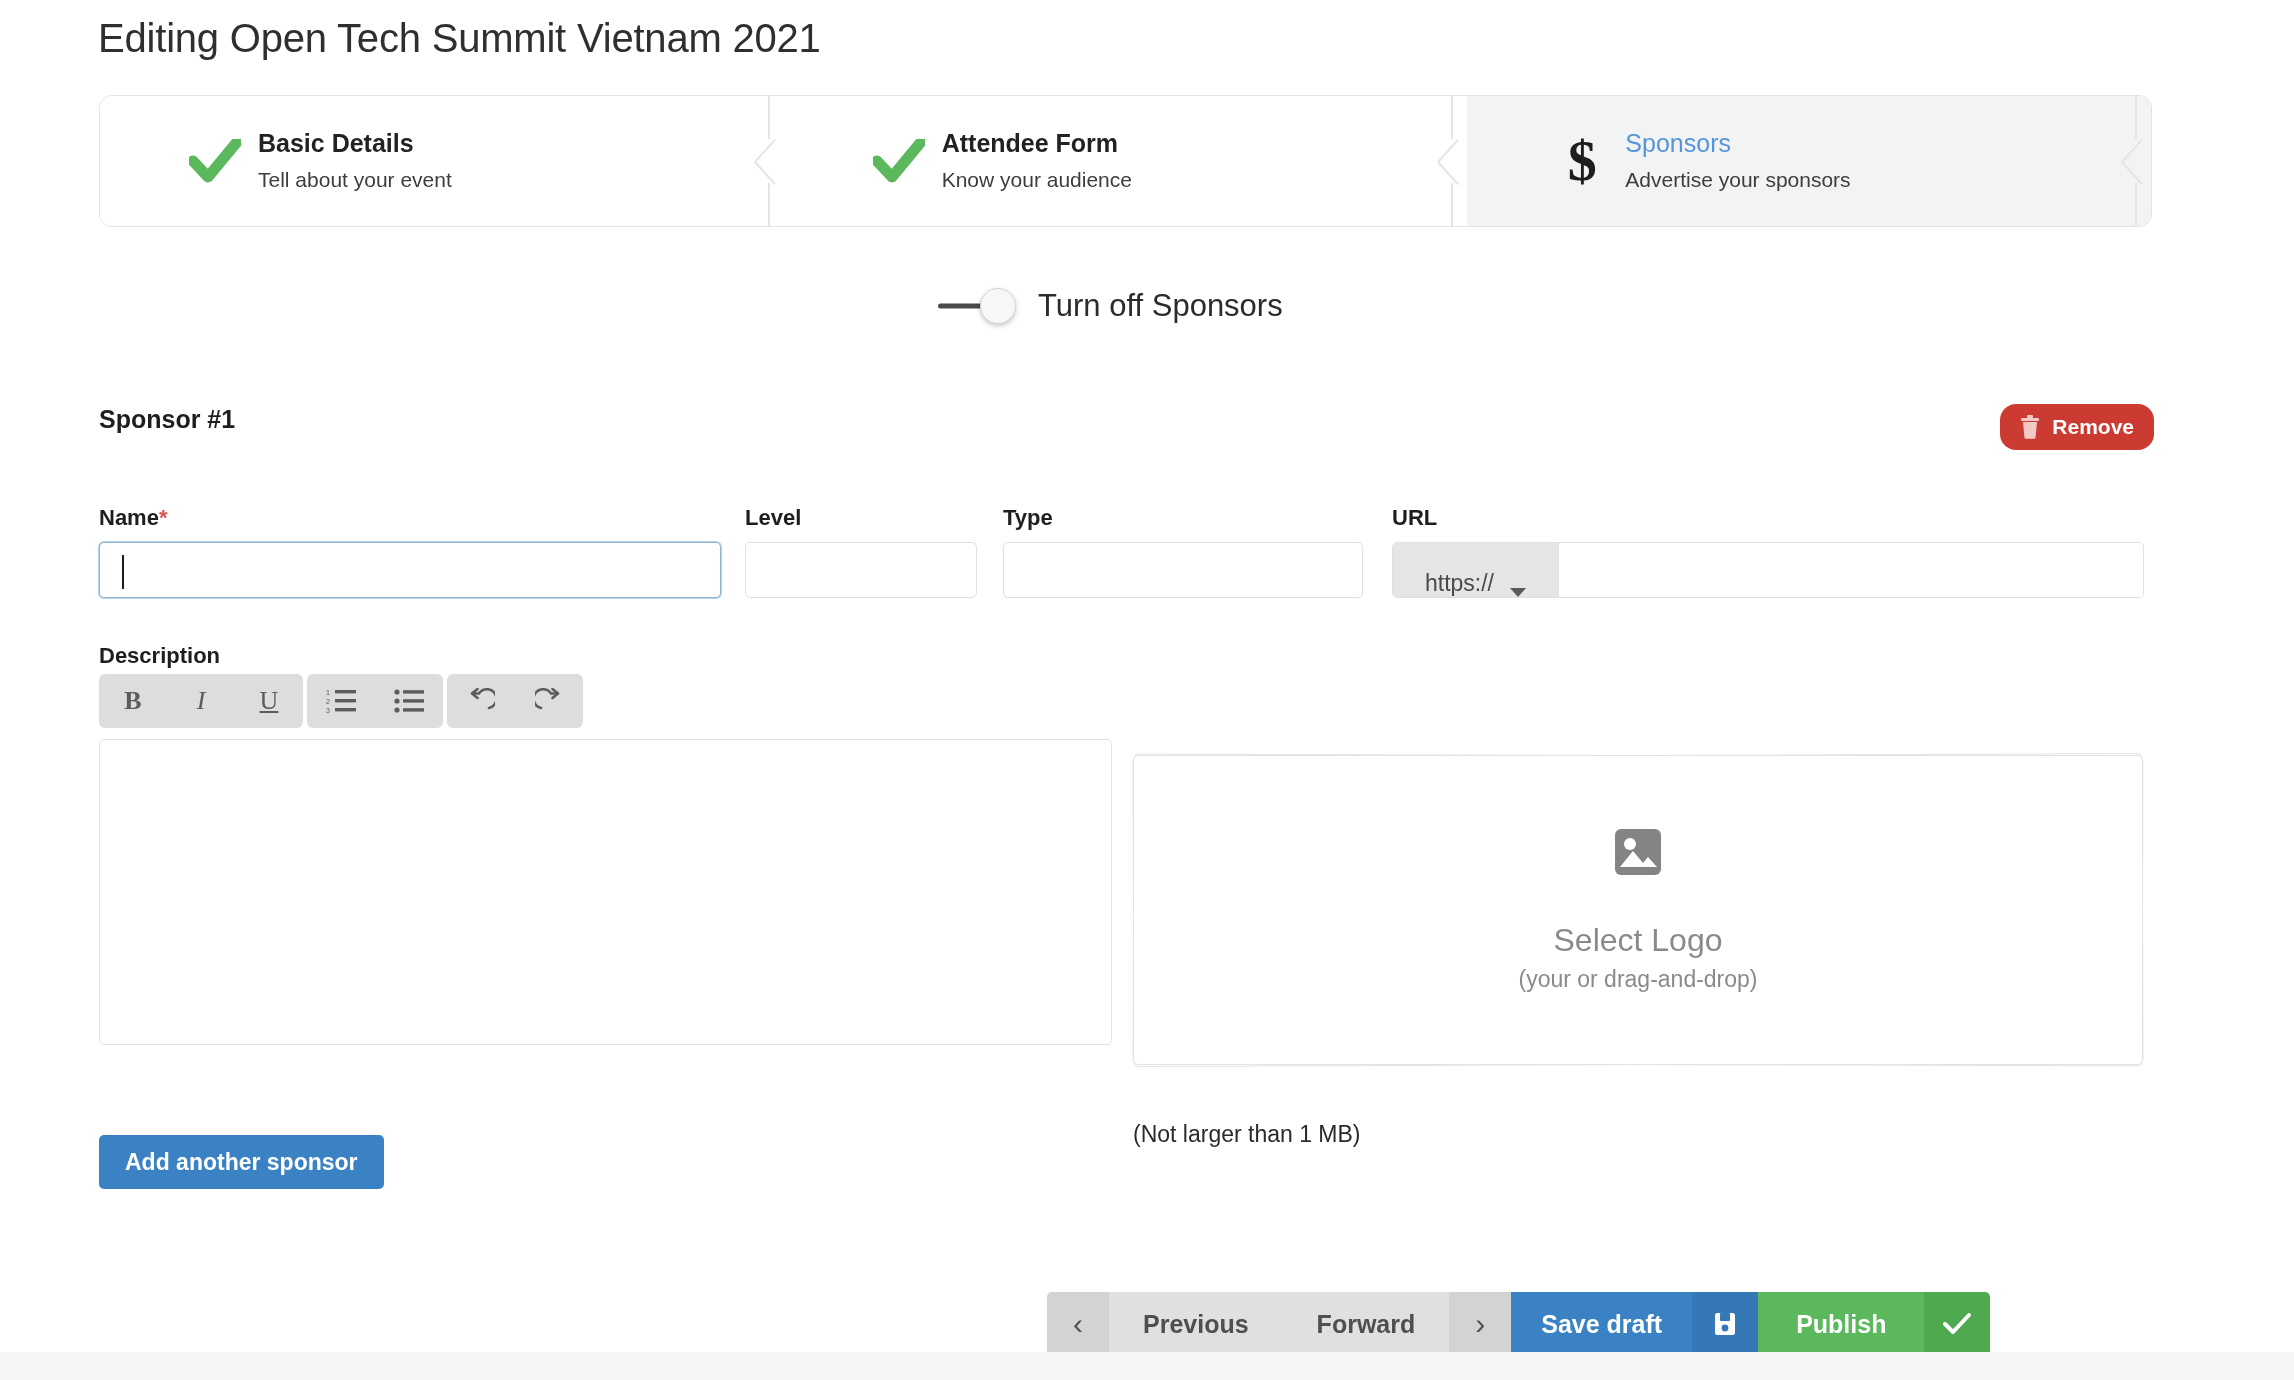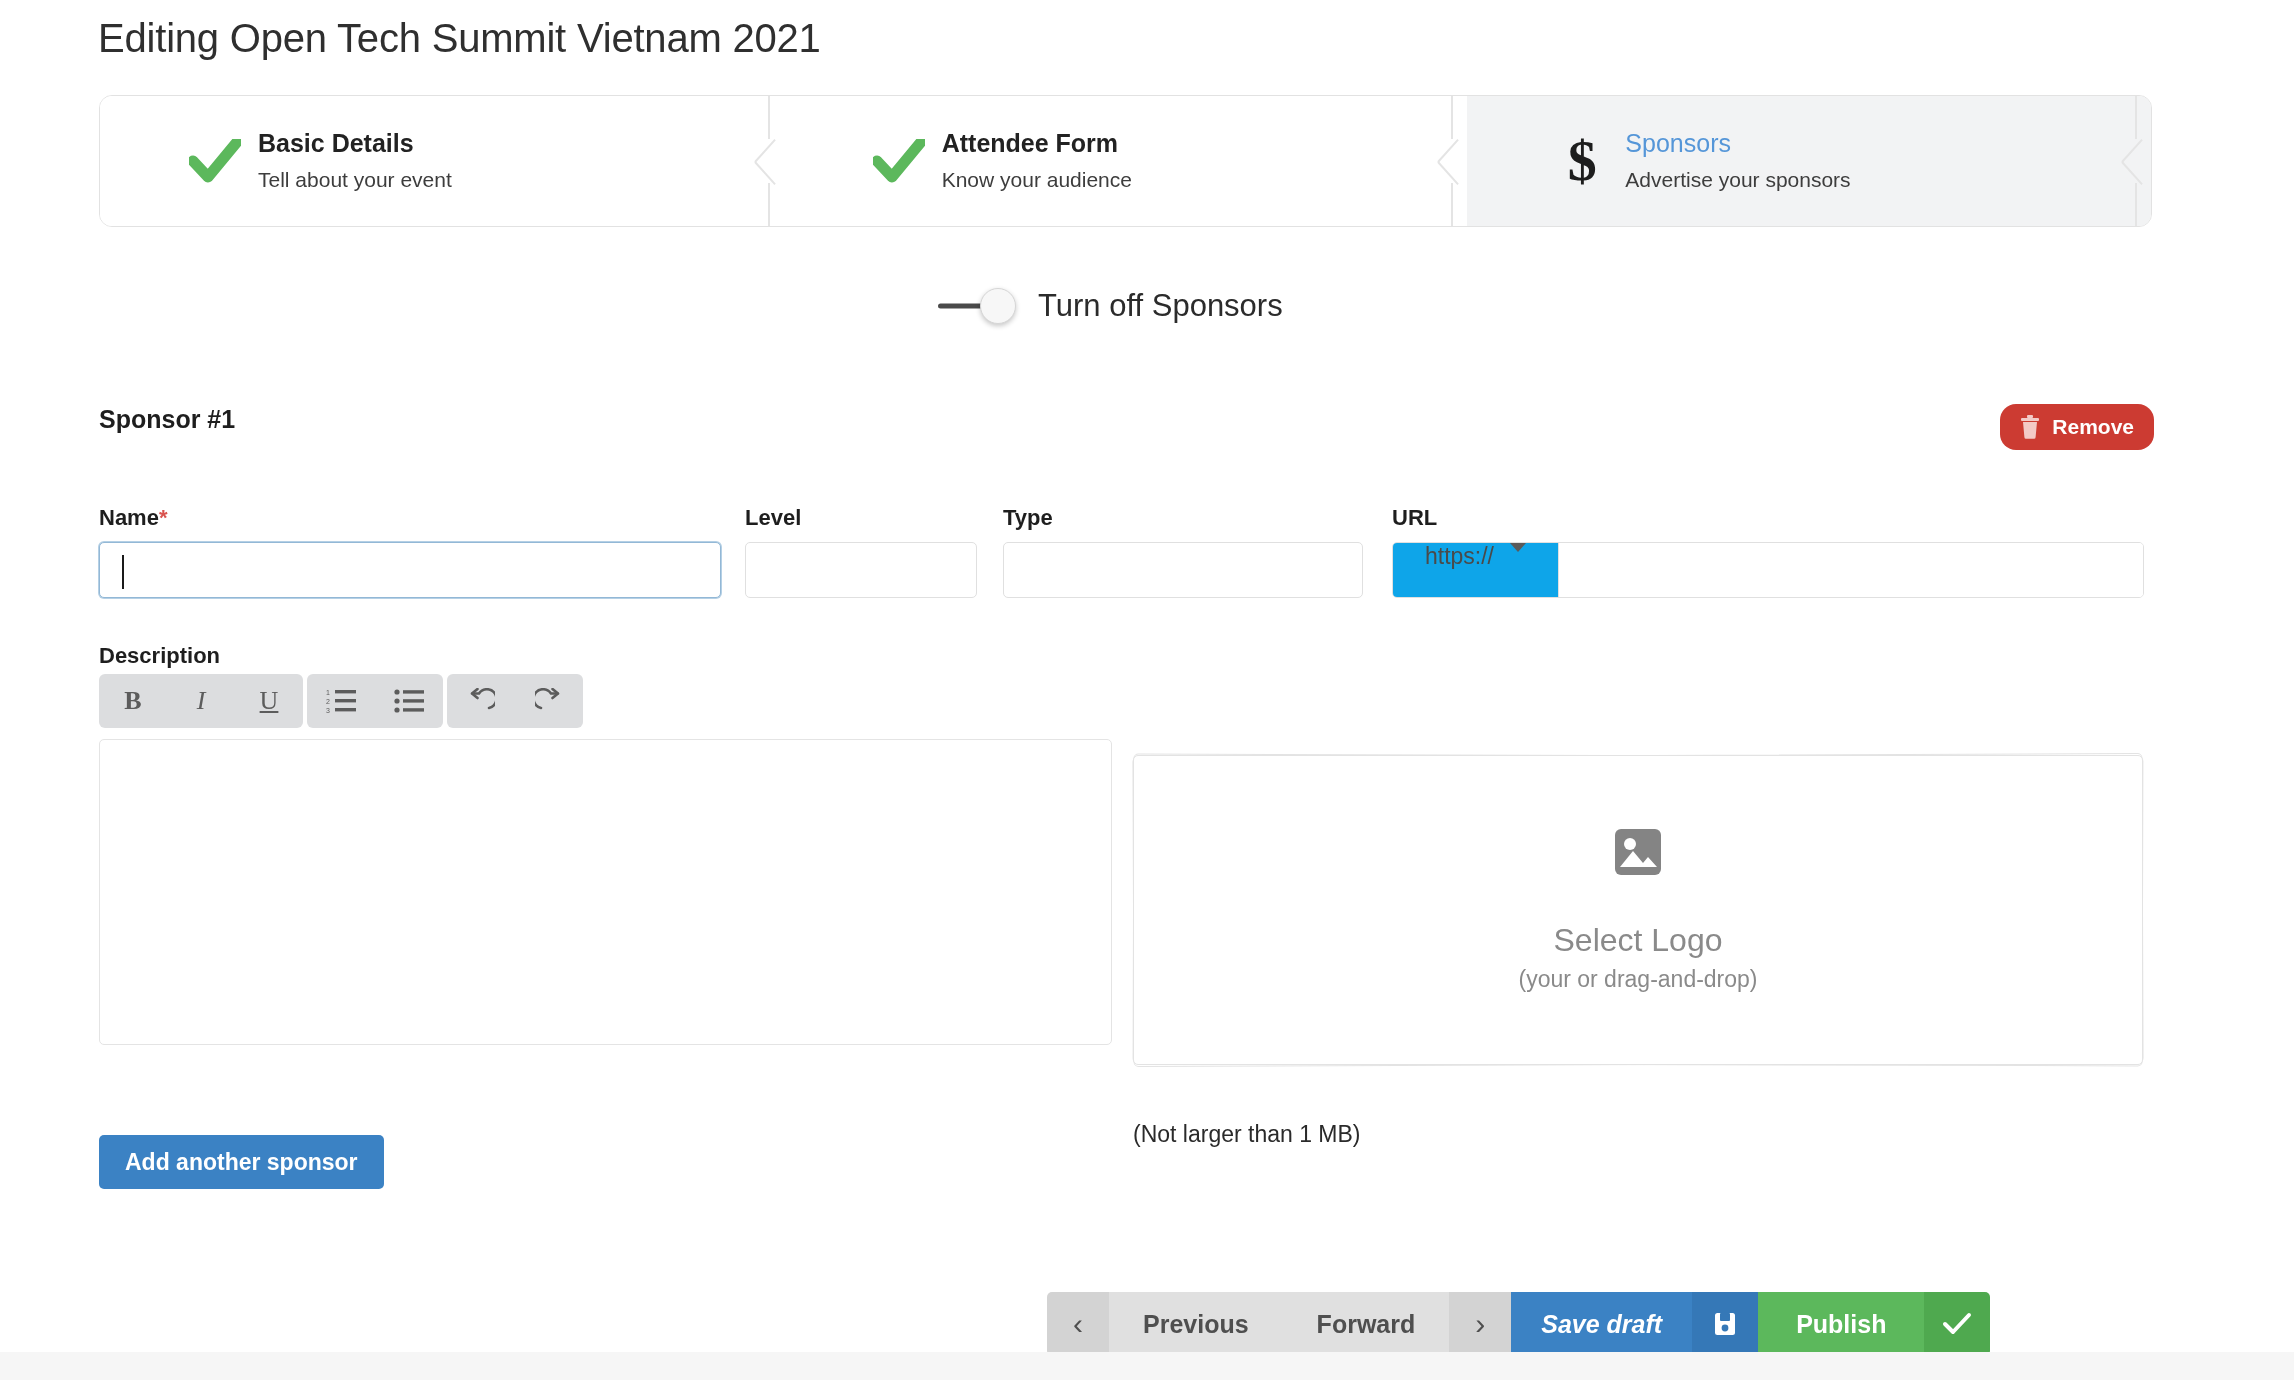--- a/index.html
+++ b/index.html
@@ -250,23 +250,23 @@
     width: 752px;
     height: 56px;
     display: flex;
     border: 1px solid #e0e0e0;
     border-radius: 5px;
     overflow: hidden;
     background: #fff;
   }
   .url-prefix {
     width: 166px;
-    background: #0ea5e9;
-    display: flex;
-    align-items: flex-start;
+    background: #e5e5e5;
+    display: flex;
+    align-items: flex-end;
     justify-content: center;
     gap: 16px;
     font-size: 23px;
     color: #4a4a4a;
     cursor: pointer;
     flex: none;
     border-right: 1px solid #e0e0e0;
   }
   .caret-down {
     width: 0; height: 0;
@@ -412,21 +412,21 @@
     align-items: center;
     justify-content: center;
     cursor: pointer;
     font-size: 25px;
     font-weight: bold;
     font-family: "Liberation Sans", sans-serif;
     border: none;
   }
   .bb-chev { width: 62px; background: #d3d3d3; color: #4f4f4f; font-size: 30px; font-weight: 400; }
   .bb-nav  { background: #e0e0e0; color: #4f4f4f; padding: 0 34px; }
-  .bb-save { background: #3b82c4; color: #ffffff; padding: 0 30px; font-style: italic; }
+  .bb-save { background: #3b82c4; color: #ffffff; padding: 0 30px; }
   .bb-save-icn { background: #3578b7; color: #ffffff; width: 66px; }
   .bb-pub  { background: #5cb85c; color: #ffffff; padding: 0 38px; }
   .bb-pub-icn { background: #4fa94f; color: #ffffff; width: 66px; font-size: 30px; }
 
   .bottom-strip {
     position: absolute;
     left: 0;
     top: 1352px;
     width: 2294px;
     height: 28px;

